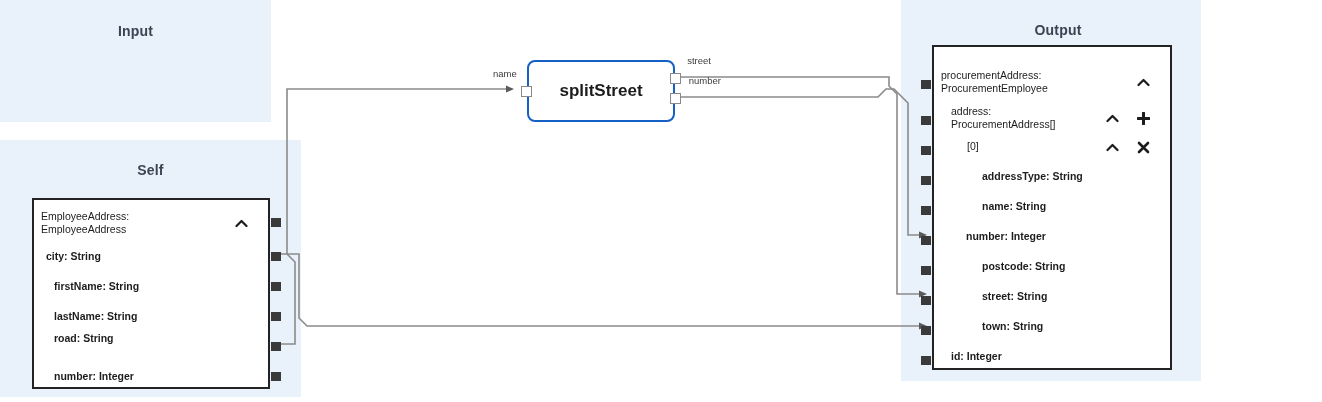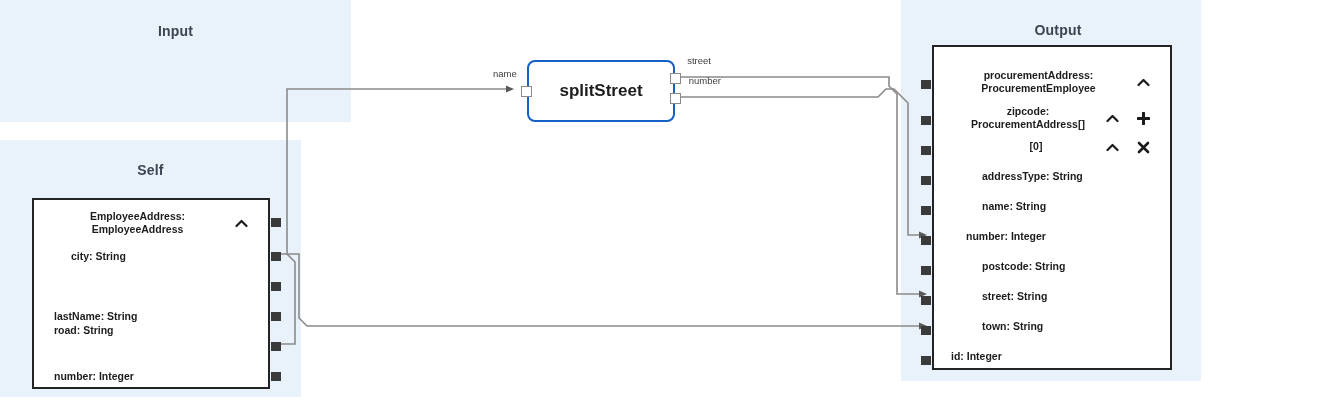--- a/index.html
+++ b/index.html
@@ -26,21 +26,21 @@
   }
   .lane-title {
     position: absolute;
     width: 100%;
     text-align: center;
     font-size: 14px;
     font-weight: bold;
     color: #3c4453;
     letter-spacing: .2px;
   }
-  #lane-input  { left: 0;   top: 0;   width: 351px; height: 122px; }
+  #lane-input  { left: 0;   top: 0;   width: 271px; height: 122px; }
   #lane-self   { left: 0;   top: 140px; width: 301px; height: 257px; }
   #lane-output { left: 901px; top: 0;  width: 300px; height: 381px; }
 
   #lane-input  .lane-title { top: 23px; }
   #lane-self   .lane-title { top: 22px; }
   #lane-output .lane-title { top: 22px; padding-left: 7px; }
 
   
   .node {
     position: absolute;
@@ -60,21 +60,21 @@
     align-items: center;
   }
   .row-label {
     font-size: 10.5px;
     font-weight: bold;
     color: #1c1c1c;
     line-height: 13.5px;
     white-space: pre-line;
     flex: 1 1 auto;
   }
-  .row-label.head { font-weight: bold; text-align: center; }
+  .row-label.head { font-weight: normal; }
 
   .row-actions {
     display: flex;
     align-items: center;
     gap: 17px;
     margin-right: 20px;
     flex: 0 0 auto;
   }
   .act {
     width: 14px;
@@ -187,27 +187,30 @@
 EmployeeAddress</div>
       <div class="row-actions">
         <span class="act">
           <svg width="13" height="9" viewBox="0 0 13 9">
               <path d="M1.5 7 L6.5 2 L11.5 7" stroke="#1c1c1c" stroke-width="2.2" fill="none" stroke-linecap="round" stroke-linejoin="round"></path>
             </svg>
         </span>
       </div>
     </div>
 
-    <div class="row" style="top: 50px; height: 14px; padding-left: 37px;">
+    <div class="row" style="top: 50px; height: 14px; padding-left: 12px;">
       <div class="row-label">city: String</div>
+    </div>
+    <div class="row" style="top: 80px; height: 14px; padding-left: 20px;">
+      <div class="row-label">firstName: String</div>
     </div>
     <div class="row" style="top: 110px; height: 14px; padding-left: 20px;">
       <div class="row-label">lastName: String</div>
     </div>
-    <div class="row" style="top: 124px; height: 14px; padding-left: 20px;">
+    <div class="row" style="top: 132px; height: 14px; padding-left: 20px;">
       <div class="row-label">road: String</div>
     </div>
     <div class="row" style="top: 170px; height: 14px; padding-left: 20px;">
       <div class="row-label">number: Integer</div>
     </div>
   </div>
 
   <div id="node-func">
     <span class="fn-title">splitStreet</span>
 
@@ -240,21 +243,21 @@
       <div class="row-actions">
         <span class="act">
           <svg width="13" height="9" viewBox="0 0 13 9">
               <path d="M1.5 7 L6.5 2 L11.5 7" stroke="#1c1c1c" stroke-width="2.2" fill="none" stroke-linecap="round" stroke-linejoin="round"></path>
             </svg>
         </span>
       </div>
     </div>
 
     <div class="row" style="top: 57px; height: 28px; padding-left: 17px;">
-      <div class="row-label head">zipcode:
+      <div class="row-label head">address:
 ProcurementAddress[]</div>
       <div class="row-actions">
         <span class="act">
           <svg width="13" height="9" viewBox="0 0 13 9">
               <path d="M1.5 7 L6.5 2 L11.5 7" stroke="#1c1c1c" stroke-width="2.2" fill="none" stroke-linecap="round" stroke-linejoin="round"></path>
             </svg>
         </span>
         <span class="act">
           <svg width="13" height="13" viewBox="0 0 13 13">
               <path d="M6.5 1 L6.5 12 M1 6.5 L12 6.5" stroke="#1c1c1c" stroke-width="3" stroke-linecap="round"></path>

